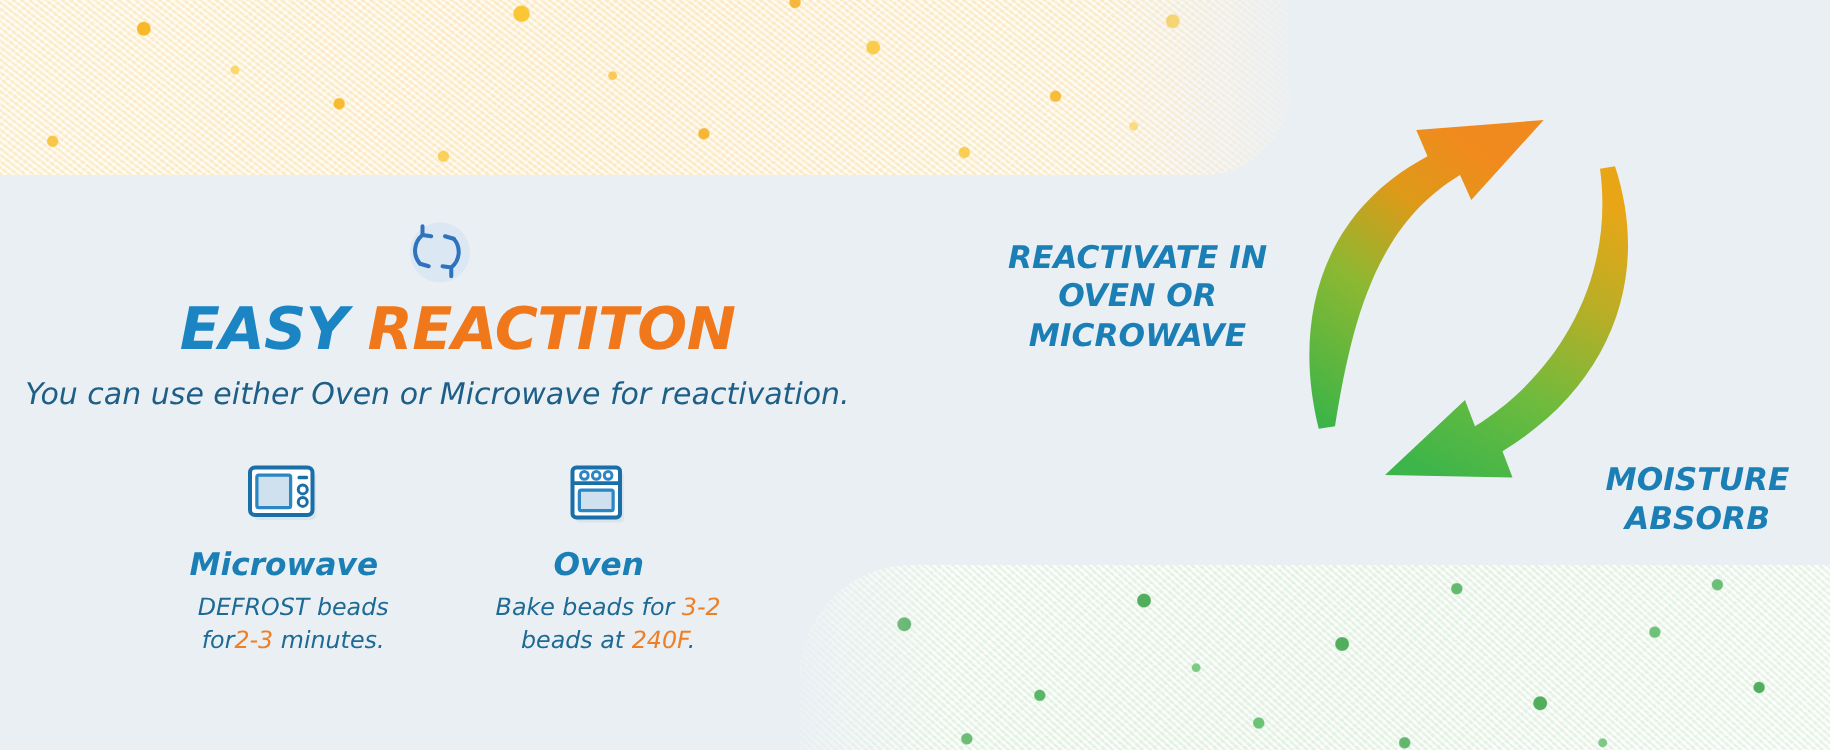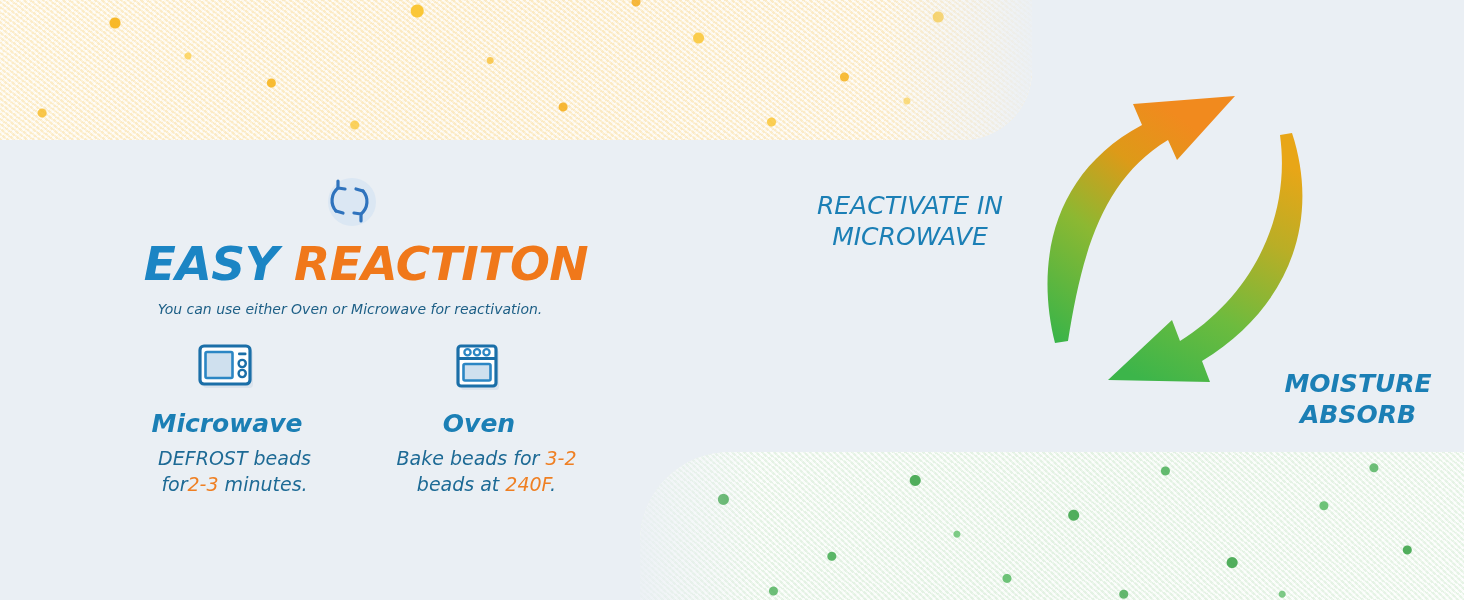--- a/index.html
+++ b/index.html
@@ -134,24 +134,24 @@
     letter-spacing: -0.5px;
     line-height: 1;
     margin: 0 0 14px;
     white-space: nowrap;
     padding-left: 32px;
   }
   #headline .word-easy { color: #1b85c4; }
   #headline .word-reactiton { color: #f0781a; }
 
   #subtitle {
-    font-size: 14px;
+    font-size: 24px;
     font-style: italic;
     color: #1d5f86;
-    margin: 0 0 24px;
+    margin: 0 0 40px;
   }
 
   #methods {
     display: flex;
     justify-content: center;
     gap: 34px;
     padding-left: 6px;
   }
   .method {
     width: 218px;
@@ -185,21 +185,21 @@
     width: 290px;
     height: 310px;
   }
   #label-reactivate {
     position: absolute;
     left: 790px;
     top: 190px;
     width: 240px;
     text-align: center;
     font-size: 25px;
-    font-weight: normal;
+    font-weight: bold;
     font-style: italic;
     line-height: 1.25;
     color: #1b7fb5;
   }
   #label-absorb {
     position: absolute;
     left: 1252px;
     top: 368px;
     width: 212px;
     text-align: center;
@@ -320,20 +320,21 @@
         L 78 302
         L 142 242
         L 150 263
         C 216 222, 262 146, 250 57
         Z"></path>
     </svg>
   </div>
 
   <div id="label-reactivate">
     <div>REACTIVATE IN</div>
+    <div>OVEN OR</div>
     <div>MICROWAVE</div>
   </div>
 
   <div id="label-absorb">
     <div>MOISTURE</div>
     <div>ABSORB</div>
   </div>
 
 </div>
 

